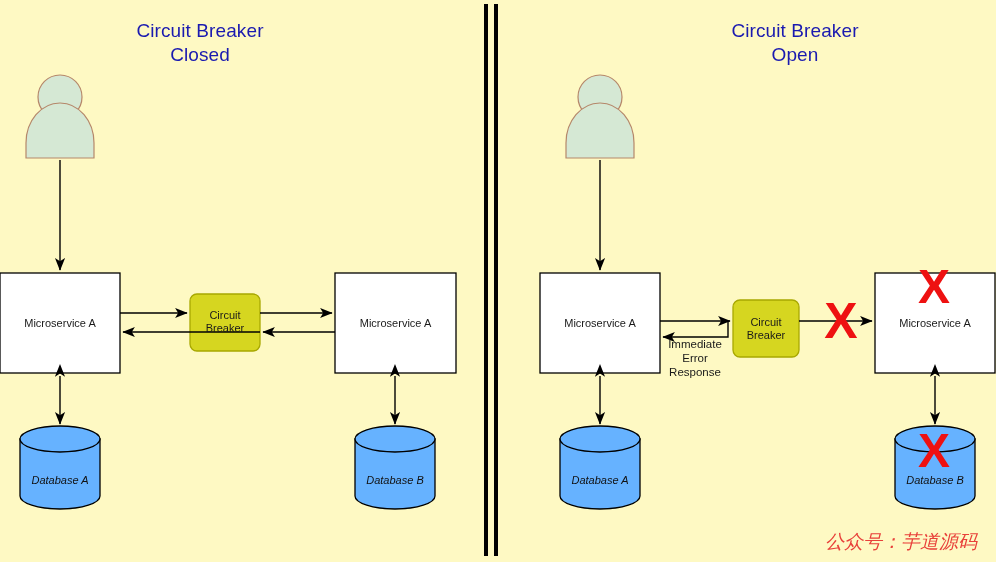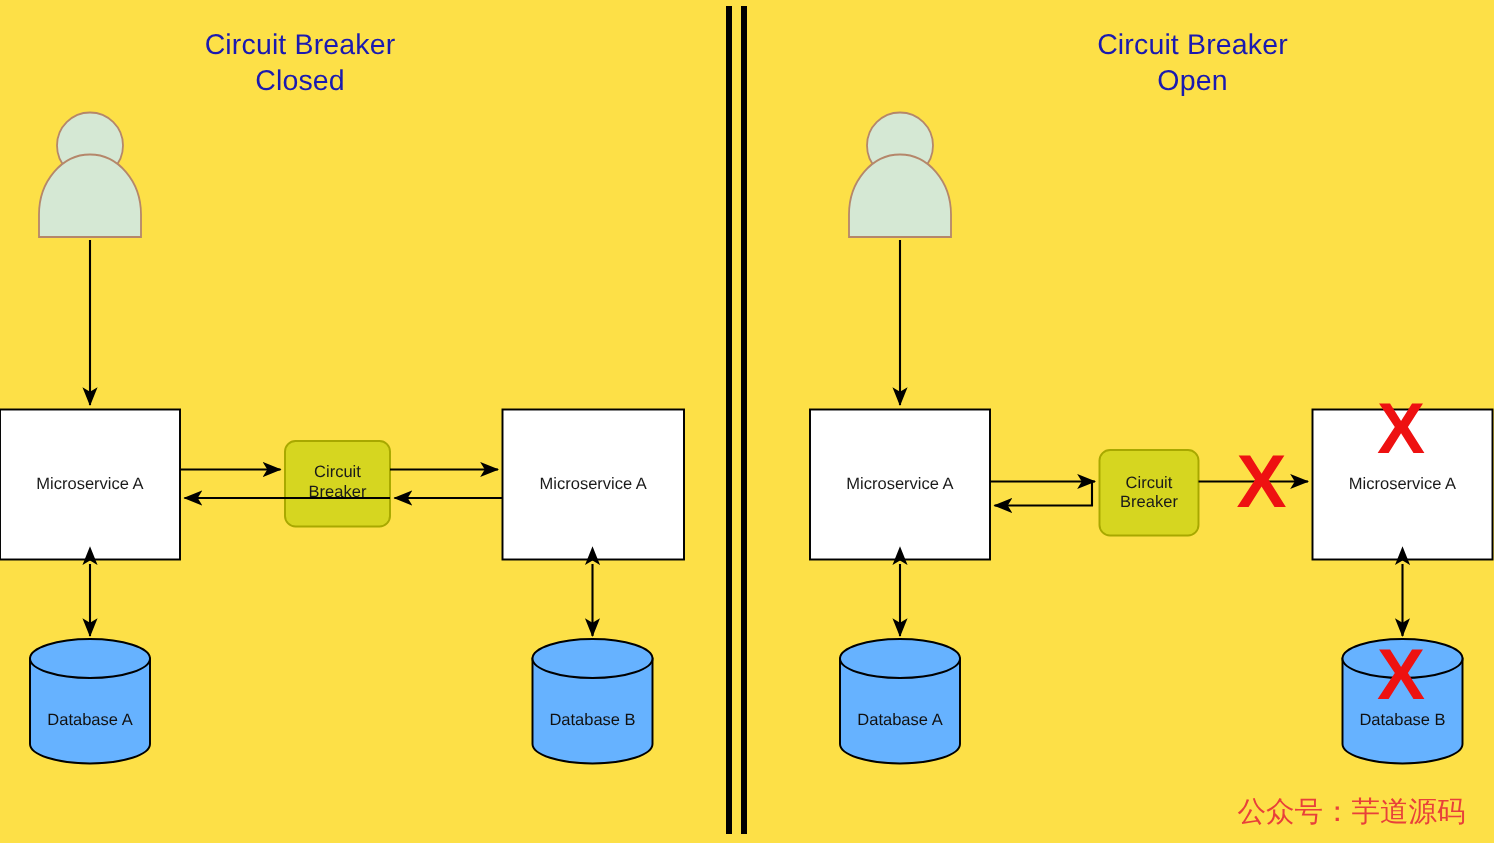--- a/index.html
+++ b/index.html
@@ -10,21 +10,21 @@
   body {
     font-family: "Liberation Sans", sans-serif;
     width: 996px;
     height: 562px;
     overflow: hidden;
   }
   #stage {
     position: relative;
     width: 996px;
     height: 562px;
-    background: #fde047;
+    background: #fef9c3;
   }
   #stage svg.layer {
     position: absolute;
     left: 0;
     top: 0;
     width: 996px;
     height: 562px;
   }
   .panel-title {
     position: absolute;
@@ -40,20 +40,21 @@
     position: absolute;
     text-align: center;
     color: #1a1a1a;
     font-size: 11px;
     line-height: 14px;
     font-family: "Liberation Sans", sans-serif;
     pointer-events: none;
   }
   .db-label {
     color: #111111;
+    font-style: italic;
   }
   .cb-label {
     font-size: 11px;
     line-height: 13px;
     color: #1a1a1a;
   }
   .edge-label {
     position: absolute;
     text-align: center;
     color: #1a1a1a;
@@ -184,20 +185,23 @@
   <div class="node-label db-label" style="left:20px; top:473px; width:80px;">Database A</div>
   <div class="node-label db-label" style="left:355px; top:473px; width:80px;">Database B</div>
 
   <div class="node-label" style="left:540px; top:316px; width:120px;">Microservice A</div>
   <div class="node-label cb-label" style="left:733px; top:316px; width:66px; white-space:pre-line;">Circuit
 Breaker</div>
   <div class="node-label" style="left:875px; top:316px; width:120px;">Microservice A</div>
   <div class="node-label db-label" style="left:560px; top:473px; width:80px;">Database A</div>
   <div class="node-label db-label" style="left:895px; top:473px; width:80px;">Database B</div>
 
+  <div class="edge-label" style="left:648px; top:337px; width:94px;">Immediate
+Error
+Response</div>
 
   <div class="xmark" style="left:815px; top:296px; width:52px; font-size:50px;">X</div>
   <div class="xmark" style="left:908px; top:263px; width:52px; font-size:48px;">X</div>
   <div class="xmark" style="left:908px; top:427px; width:52px; font-size:48px;">X</div>
 
-  <div class="watermark" style="left:825px; top:530px;">公众号：芋道源码</div>
+  <div class="watermark" style="left:825px; top:530px;font-style:italic;">公众号：芋道源码</div>
 
 </div>
 
 </body></html>

